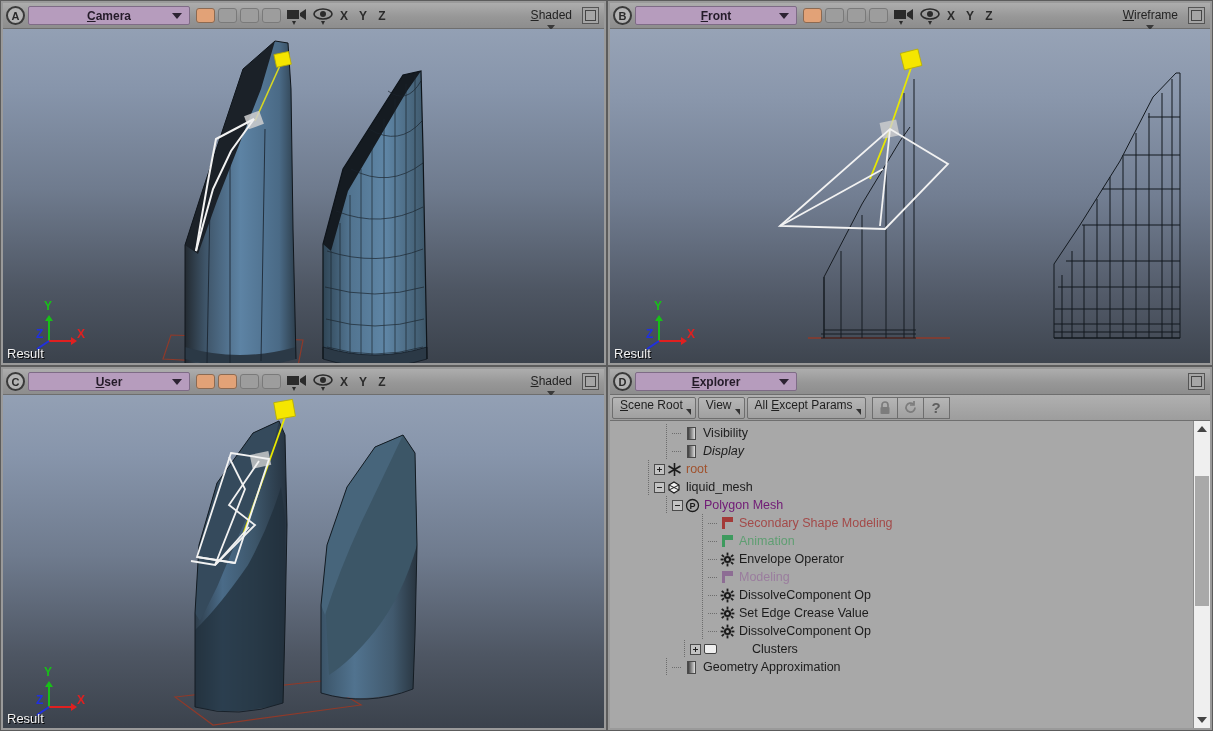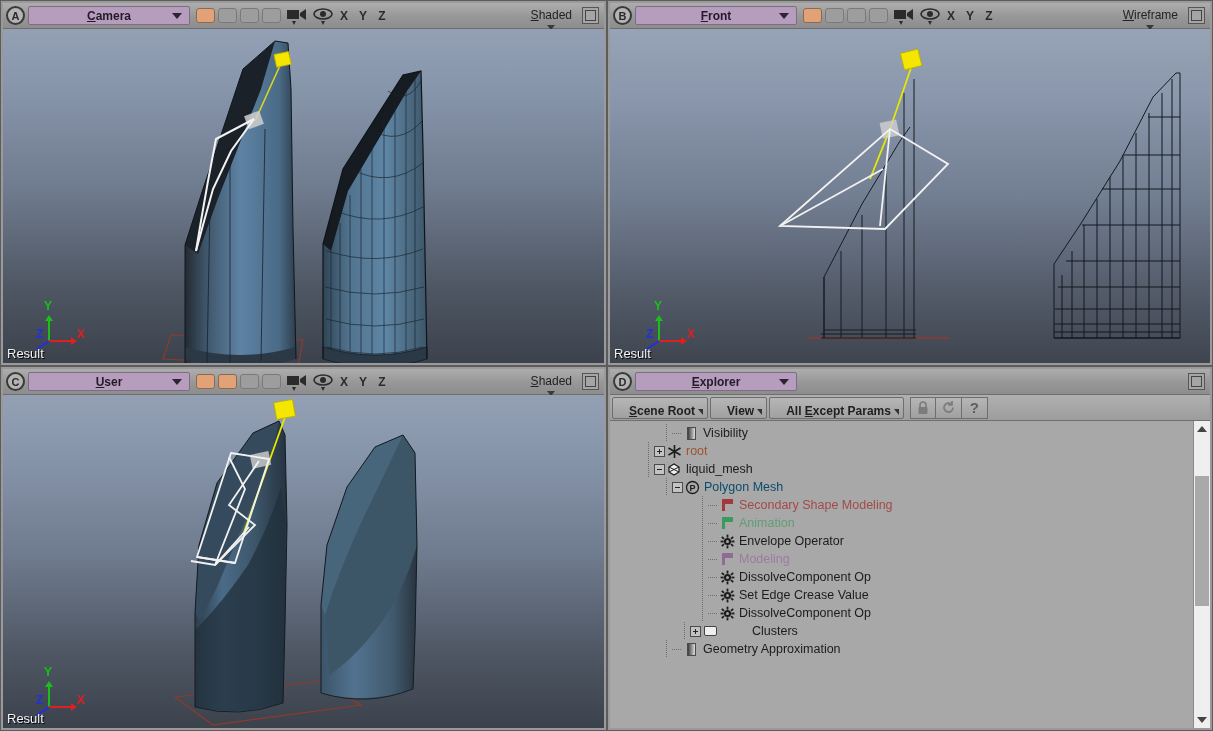--- a/index.html
+++ b/index.html
@@ -82,22 +82,22 @@
   
   .ex-toolbar {
     position:absolute; left:0; right:0; top:26px; height:26px;
     background:linear-gradient(#b0b0b0,#9d9d9d);
     border-bottom:1px solid #6f6f6f;
     display:flex; align-items:center; padding:1px 2px; gap:2px;
   }
   .ex-btn {
     height:22px; background:linear-gradient(#b6b6b6,#a0a0a0);
     border:1px solid #6e6e6e; border-radius:2px;
-    display:flex; align-items:flex-end; padding:0 12px 0 16px;
-    font-size:12px; color:#1f1f1f; position:relative;font-weight:bold;
+    display:flex; align-items:flex-start; padding:0 12px 0 7px;
+    font-size:12px; color:#1f1f1f; position:relative;
   }
   .ex-btn .tri {
     position:absolute; right:4px; bottom:3px;
     width:0;height:0;border-left:5px solid transparent;border-top:6px solid #333;
   }
   .ex-icon-group { display:flex; margin-left:4px; }
   .ex-icobtn {
     width:26px;height:22px; background:linear-gradient(#b6b6b6,#a0a0a0);
     border:1px solid #6e6e6e; display:flex;align-items:center;justify-content:center;
   }
@@ -505,20 +505,29 @@
             <div class="trow">
               <span style="display:inline-block;width:52px"></span>
               <span class="guide v"></span>
               <span class="dots"></span>
               <span class="ticon">
                 <span class="bar-icon"></span>
               </span>
               <span class="tlabel" style="color:#1c1c1c;">Visibility</span>
             </div>
             <div class="trow">
+              <span style="display:inline-block;width:52px"></span>
+              <span class="guide v"></span>
+              <span class="dots"></span>
+              <span class="ticon">
+                <span class="bar-icon"></span>
+              </span>
+              <span class="tlabel" style="color:#1c1c1c;font-style:italic;">Display</span>
+            </div>
+            <div class="trow">
               <span style="display:inline-block;width:34px"></span>
               <span class="guide v"></span>
               <span class="expander plus"></span>
               <span class="ticon">
                 <svg width="15" height="15" viewBox="0 0 15 15">
                   <g stroke="#1c1c1c" stroke-width="1.6">
                     <line x1="7.5" y1="1" x2="7.5" y2="14"></line>
                     <line x1="1.5" y1="4" x2="13.5" y2="11"></line>
                     <line x1="1.5" y1="11" x2="13.5" y2="4"></line>
                   </g>
@@ -541,21 +550,21 @@
             <div class="trow">
               <span style="display:inline-block;width:52px"></span>
               <span class="guide v"></span>
               <span class="expander"></span>
               <span class="ticon">
                 <svg width="15" height="15" viewBox="0 0 15 15">
                   <circle cx="7.5" cy="7.5" r="6" fill="none" stroke="#1c1c1c" stroke-width="1.3"></circle>
                   <text x="7.5" y="11" text-anchor="middle" font-size="9" font-weight="bold" fill="#1c1c1c" font-family="Liberation Sans, sans-serif">P</text>
                 </svg>
               </span>
-              <span class="tlabel" style="color:#0c4a6e;">Polygon Mesh</span>
+              <span class="tlabel" style="color:#701a75;">Polygon Mesh</span>
             </div>
             <div class="trow">
               <span style="display:inline-block;width:88px"></span>
               <span class="guide v"></span>
               <span class="dots"></span>
               <span class="ticon">
                 <svg width="15" height="14" viewBox="0 0 15 14">
                   <path d="M2 1 L13 1 L13 6 L5 6 L5 13 L2 13 Z" fill="#a33a38"></path>
                 </svg>
               </span>

